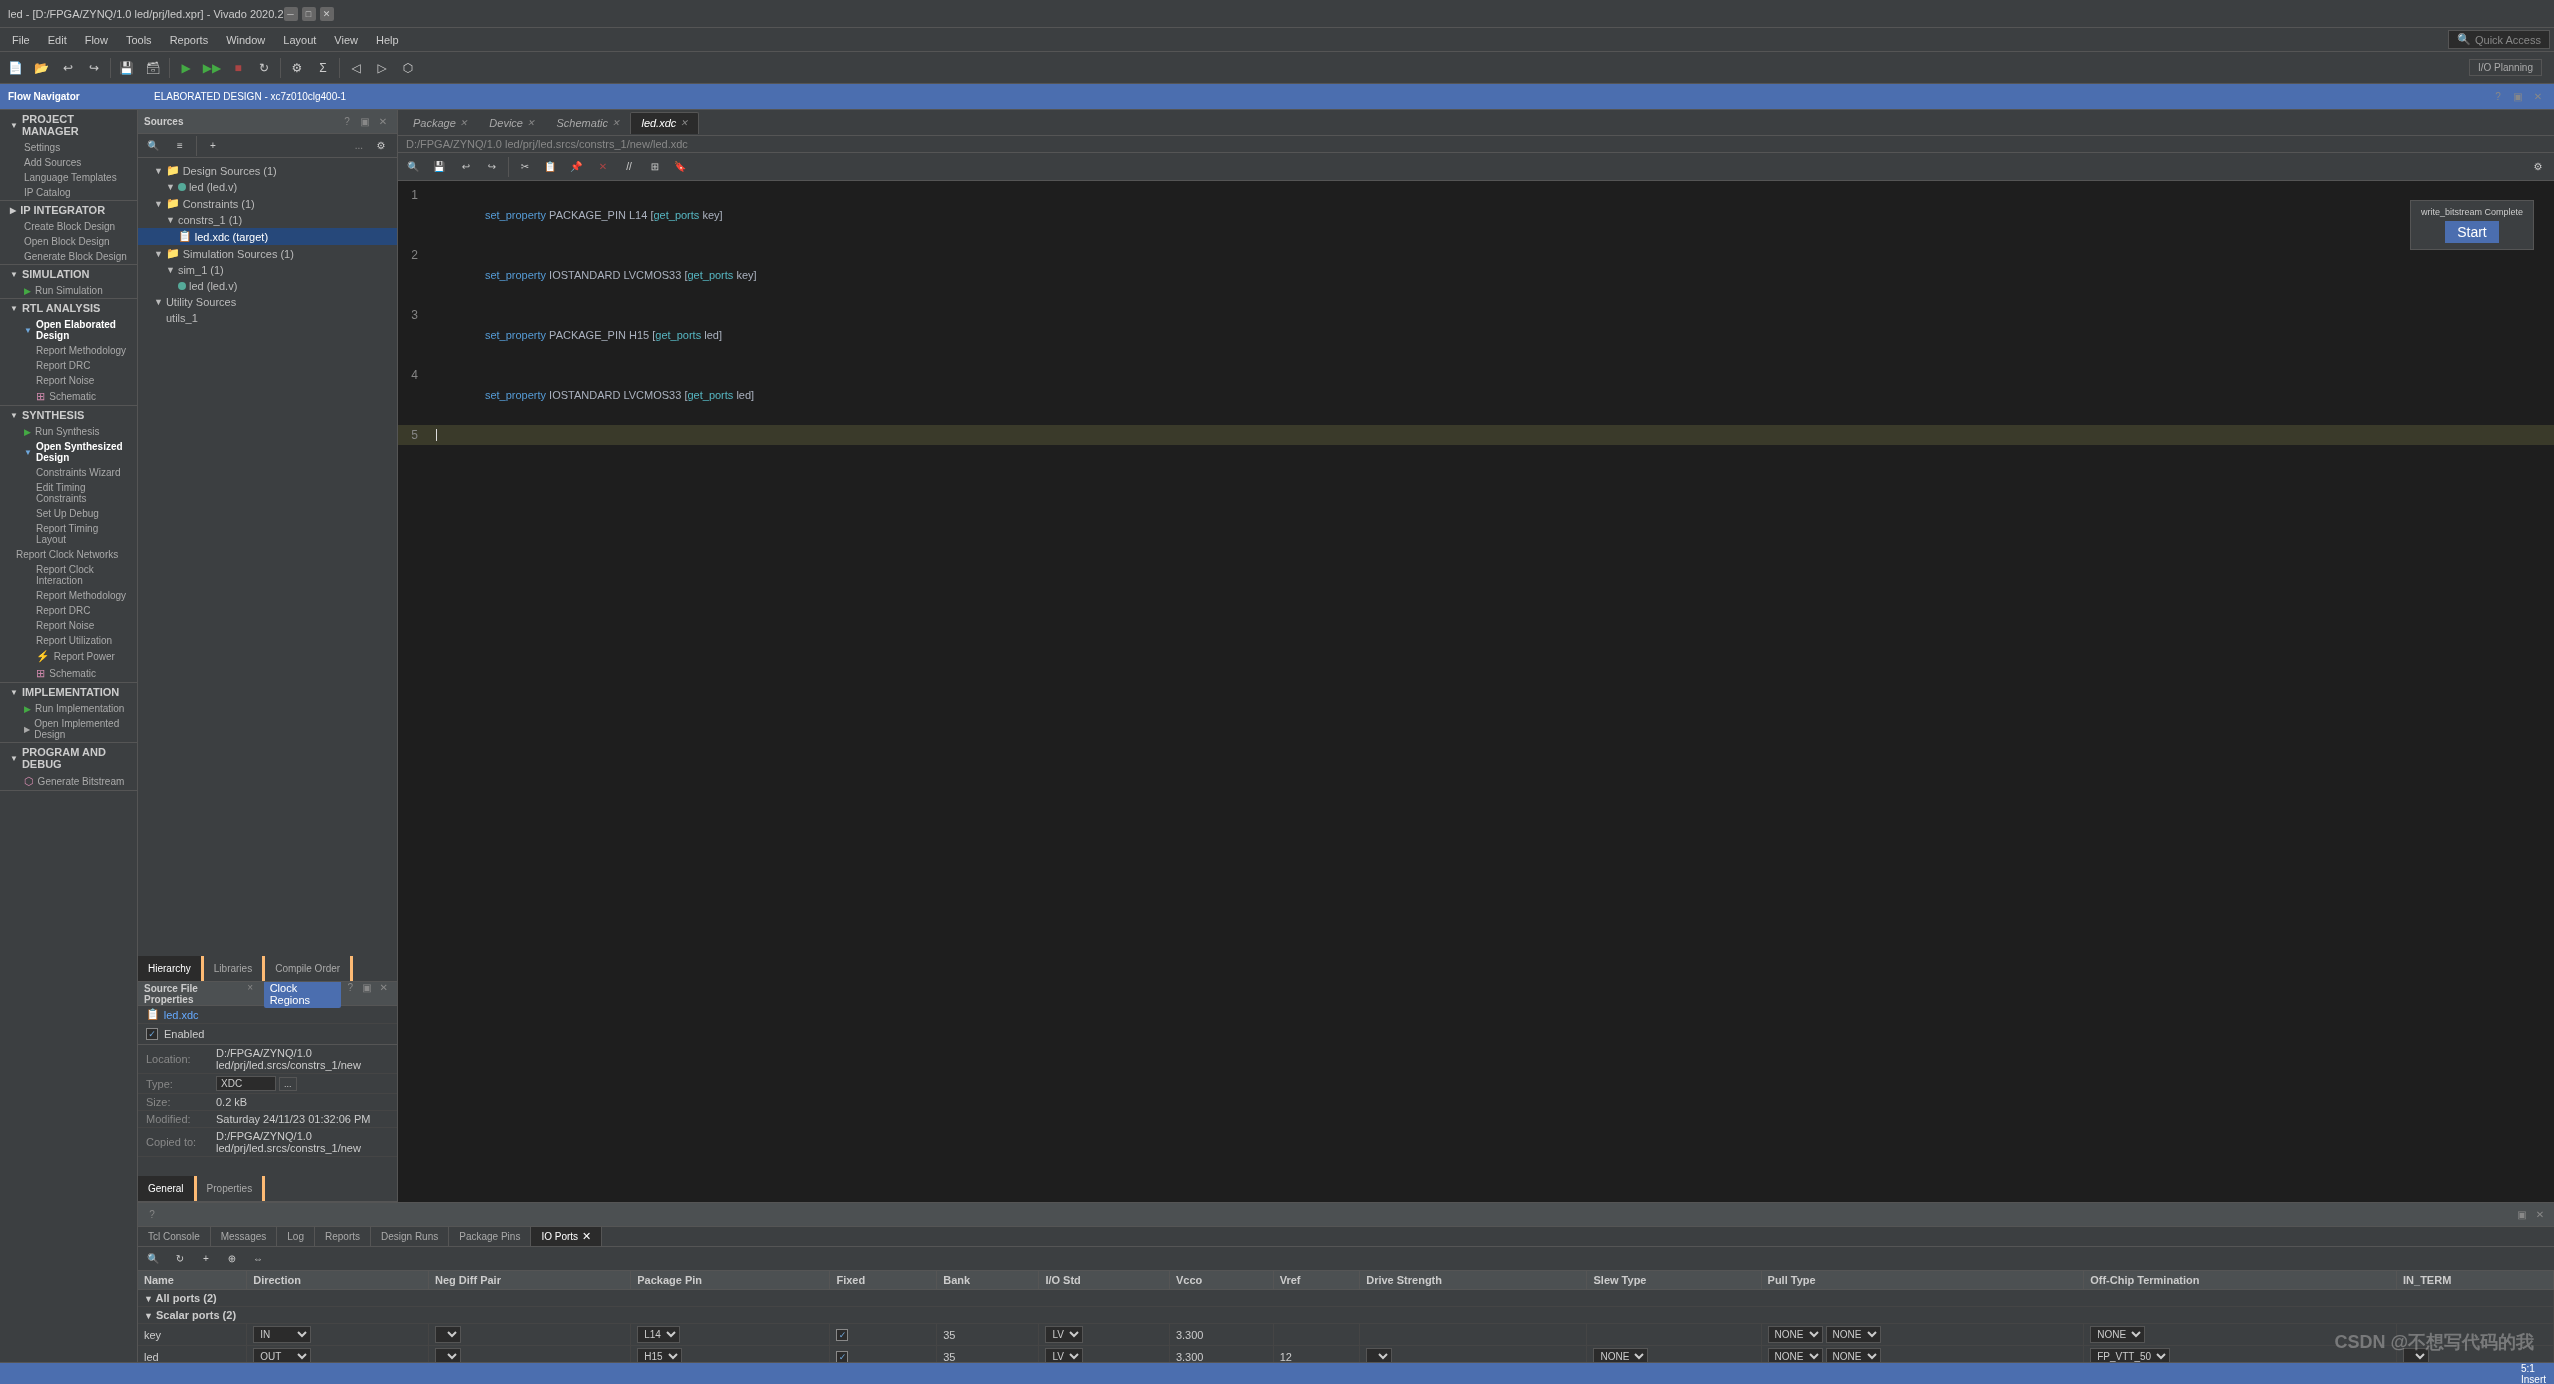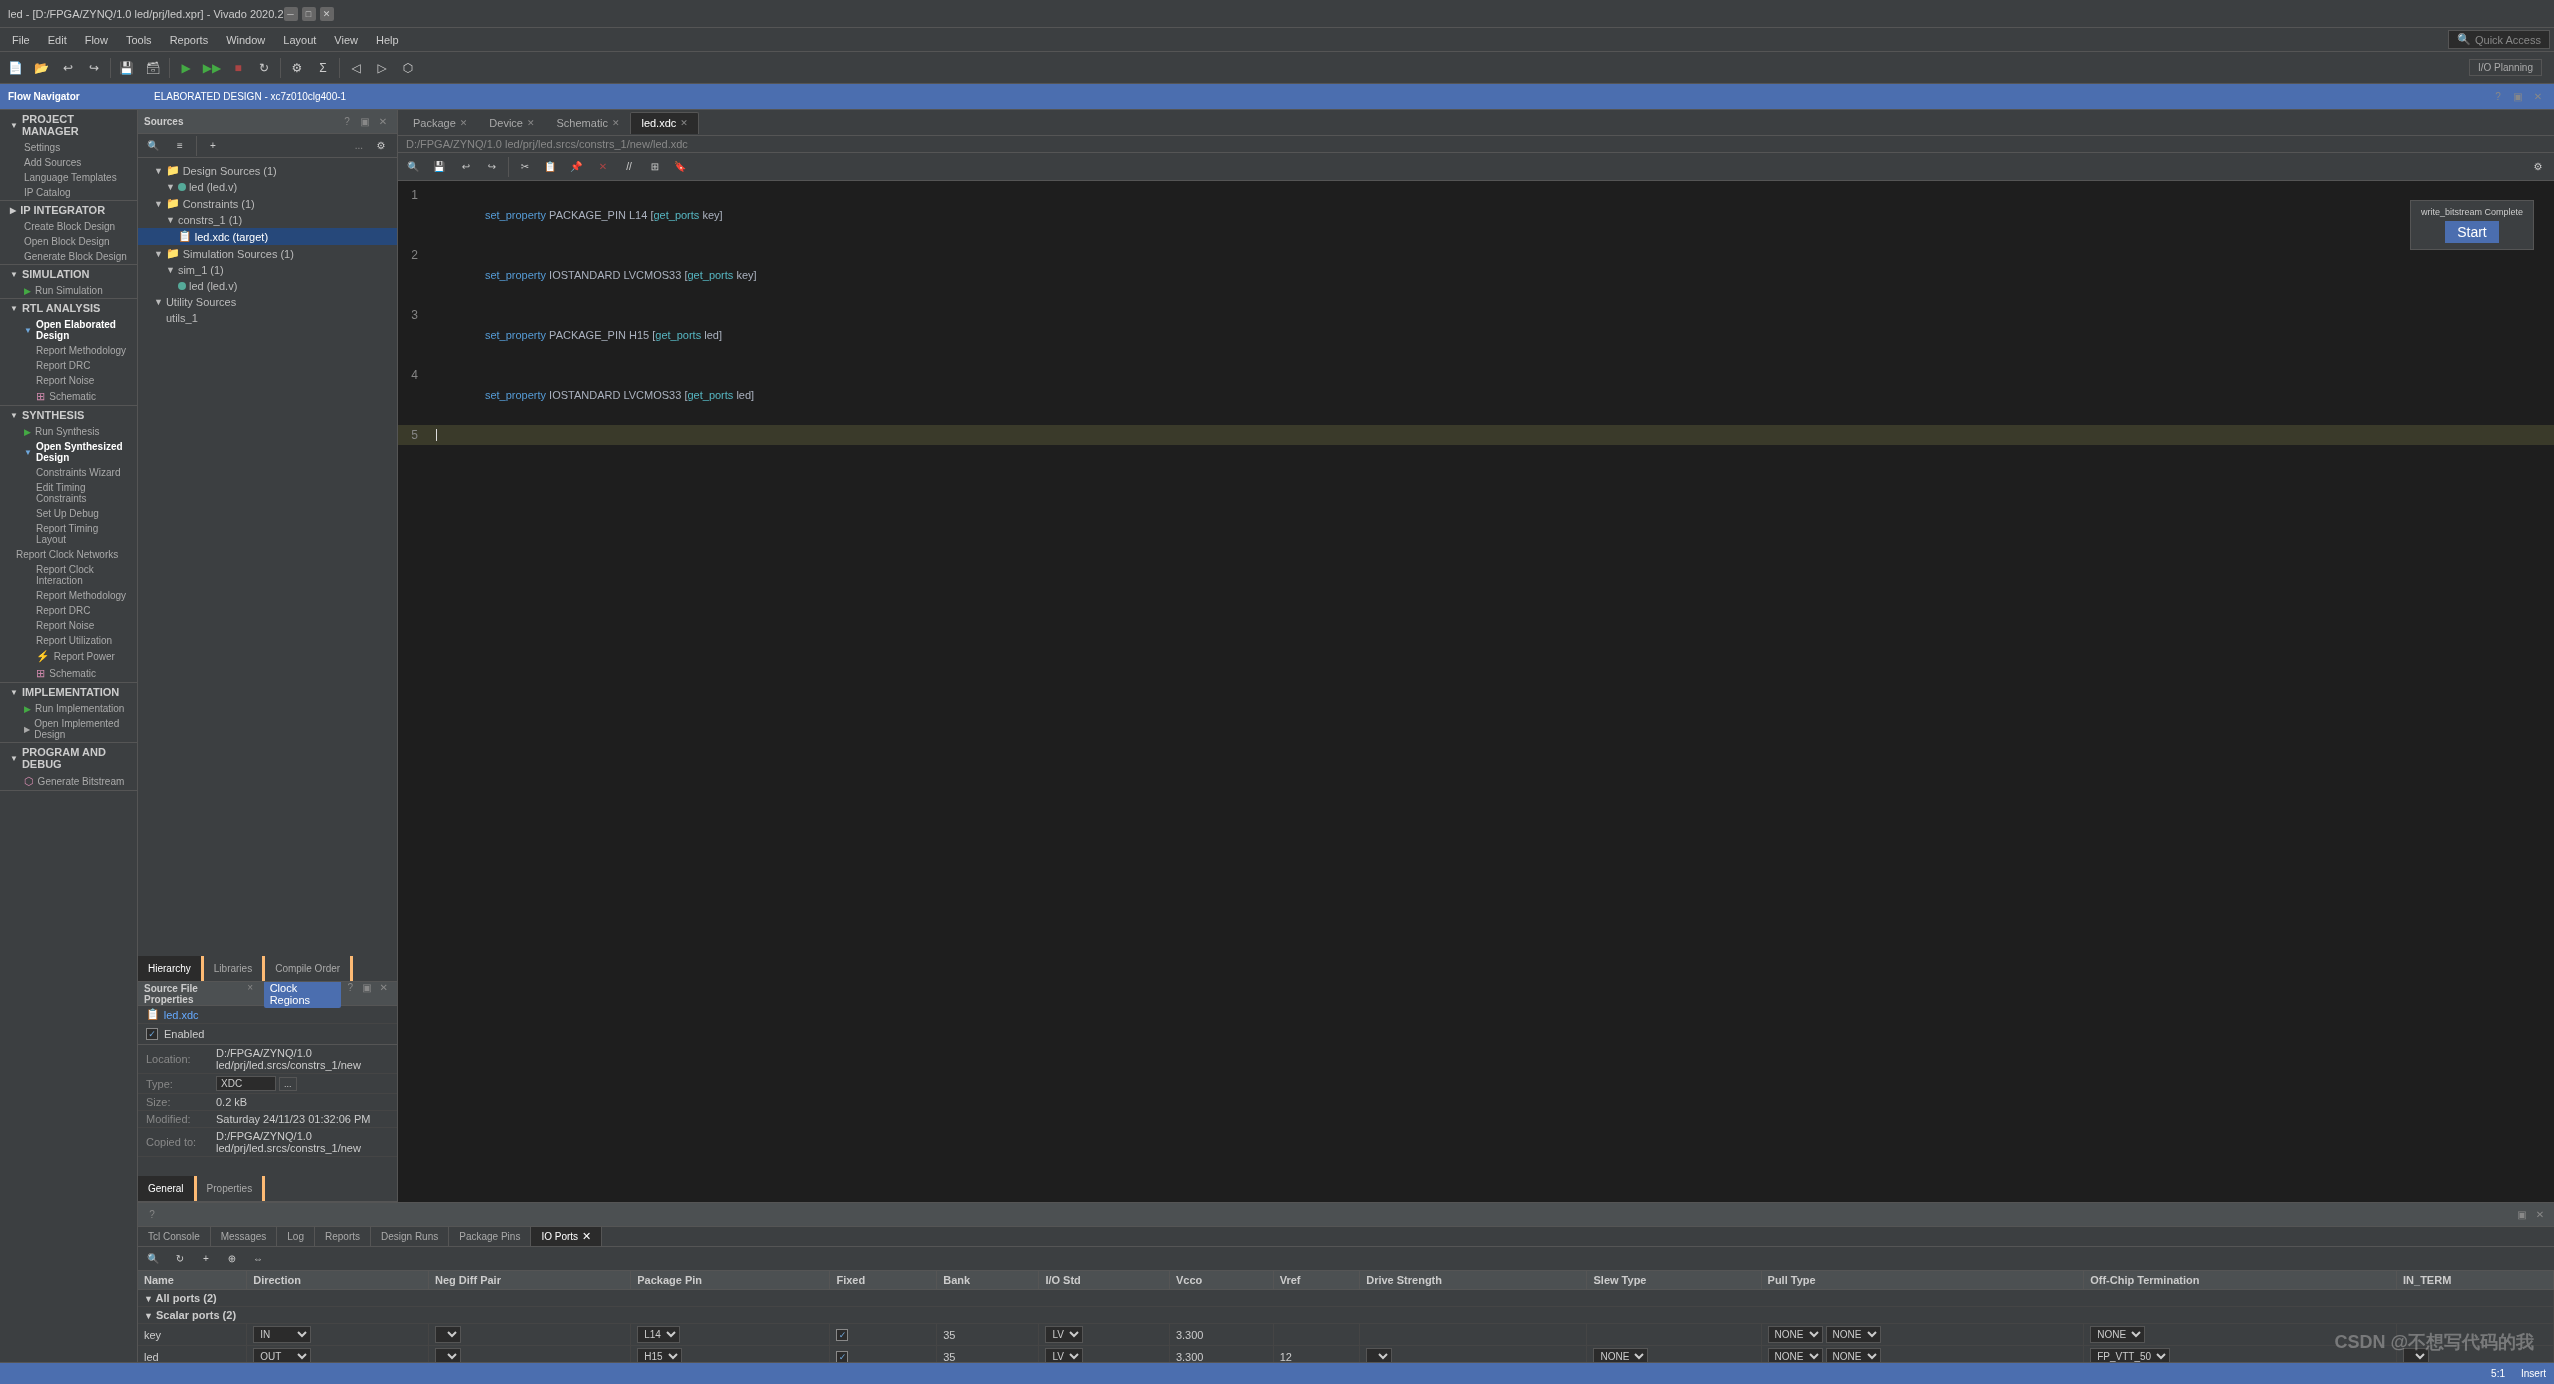--- a/index.html
+++ b/index.html
@@ -113,20 +113,21 @@
       cursor: pointer;
       color: #aaa;
       border: 1px solid transparent;
       border-bottom: none;
       border-radius: 2px 2px 0 0;
       display: flex;
       align-items: center;
       gap: 4px;
       font-size: 10px;
       height: 22px;
+      font-style: italic;
     }
     .tab.active {
       background: #2b2b2b;
       color: #fff;
       border-color: #555;
     }
     .tab .close-btn { font-size: 9px; color: #888; cursor: pointer; }
 
     
     #path-bar {
@@ -918,20 +919,20 @@
               </tr>
             </tbody>
           </table>
         </div>
       </div>
     </div>
   </div>
 
   <div id="statusbar">
     <span class="status-text"></span>
-    <div style="display:flex; gap:16px;">
+    <div style="display:flex; flex-direction:column;">
       <span class="status-text">5:1</span>
       <span class="status-text">Insert</span>
     </div>
   </div>
 </div>
 
 <div id="watermark">CSDN @不想写代码的我</div>
 
 </body></html>

